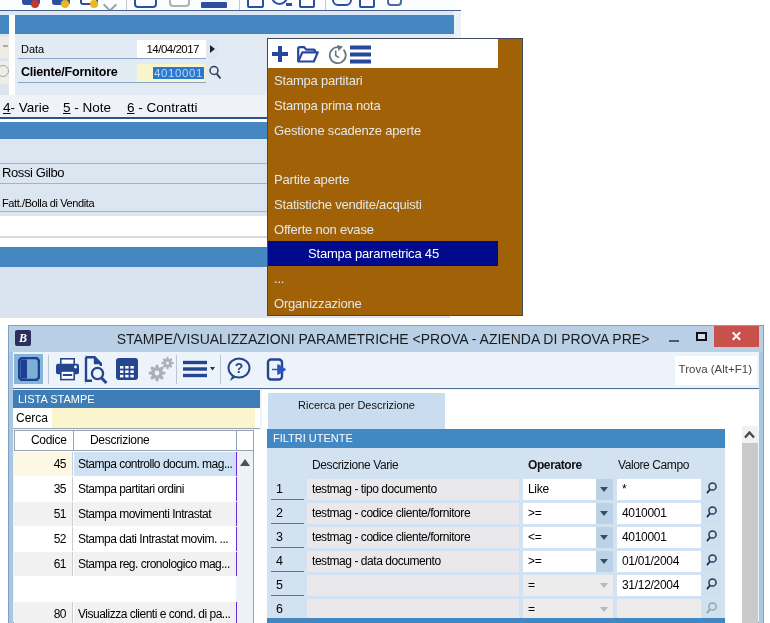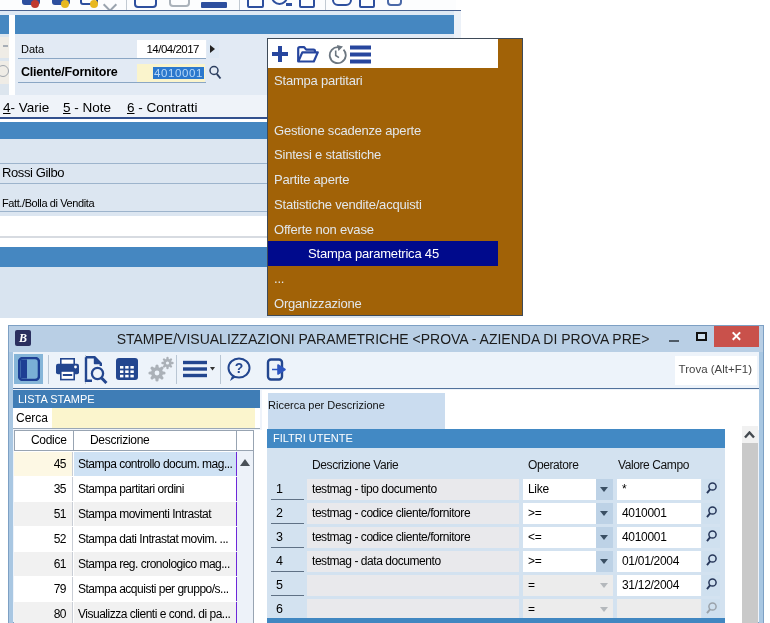--- a/index.html
+++ b/index.html
@@ -30,21 +30,21 @@
 .dlg{left:8px;top:325px;width:756px;height:298px;background:#eef3fa;border:1px solid #7da0c4;box-sizing:border-box;}
 .titlebar{position:absolute;left:0;top:0;width:754px;height:26px;background:#b9cfe5;}
 .titletext{position:absolute;left:-3px;top:5px;width:754px;text-align:center;font-size:14px;color:#1c1c1c;white-space:nowrap;}
 .toolbar{position:absolute;left:0;top:26px;width:754px;height:37px;background:#edf3fa;border-bottom:1px solid #51719b;box-sizing:border-box;}
 .sep{position:absolute;top:3px;width:1px;height:29px;background:#b9c6d4;}
 .lista-bar{left:3px;top:64px;width:248px;height:18px;background:#3f7db6;color:#fff;font-size:11px;line-height:18px;padding-left:6px;box-sizing:border-box;}
 .cerca{left:3px;top:82px;width:248px;height:21px;background:#fff;border-bottom:1px solid #9aa7b5;box-sizing:border-box;}
 .cerca-y{position:absolute;left:40px;top:0;width:203px;height:20px;background:#fbf5cd;}
 .ltab{left:5px;top:104px;width:239px;height:194px;background:#fff;}
 .rtop{left:253px;top:64px;width:499px;height:40px;background:#ffffff;}
-.rbtn{left:259px;top:67px;width:177px;height:38px;background:#cadcef;font-size:11px;color:#111;text-align:left;line-height:25px;}
+.rbtn{left:259px;top:67px;width:177px;height:38px;background:#cadcef;font-size:11px;color:#111;text-align:center;line-height:25px;}
 .filtri-bar{left:258px;top:103px;width:458px;height:19px;background:#4289c4;color:#fff;font-size:11px;line-height:19px;padding-left:6px;box-sizing:border-box;}
 .rpanel{left:258px;top:122px;width:458px;height:170px;background:#d3e2f0;}
 .rfoot{left:258px;top:292px;width:458px;height:6px;background:#4187c1;}
 .rscroll{left:733px;top:100px;width:16px;height:198px;background:#c9c9c9;}
 
 .lth{position:absolute;top:0;height:21px;background:#fff;border:1px solid #98a4b2;box-sizing:border-box;font-size:12px;letter-spacing:-0.3px;color:#000;line-height:19px;padding-left:16px;}
 .lrow{position:absolute;left:0;width:222px;height:25px;font-size:12px;letter-spacing:-0.5px;color:#000;}
 .lc{position:absolute;left:0;top:0;width:59px;height:24px;text-align:right;padding-right:6px;box-sizing:border-box;line-height:24px;border-right:1px solid #c9ced6;}
 .ld{position:absolute;left:60px;top:0;width:163px;height:24px;padding-left:4px;box-sizing:border-box;line-height:24px;white-space:nowrap;overflow:hidden;border-right:1px solid #6d28d9;}
 
@@ -148,22 +148,22 @@
           <path d="M9.7 5.5 L9.7 10.5 L13 12.7" fill="none" stroke="#6b7680" stroke-width="1.6"></path>
         </g>
         <g stroke="#27469e" stroke-width="4">
           <line x1="78" y1="2.5" x2="99" y2="2.5"></line>
             <line x1="78" y1="9.5" x2="99" y2="9.5"></line>
             <line x1="78" y1="16.5" x2="99" y2="16.5"></line>
         </g>
       </svg>
     </div>
     <div class="mi" style="top:29px;">Stampa partitari</div>
+    <div class="mi" style="top:54px;">Stampa prima nota</div>
     <div class="mi" style="top:79px;">Gestione scadenze aperte</div>
-    <div class="mi" style="top:103px;">Sintesi e statistiche</div>
     <div class="mi" style="top:128px;">Partite aperte</div>
     <div class="mi" style="top:153px;">Statistiche vendite/acquisti</div>
     <div class="mi" style="top:178px;">Offerte non evase</div>
     <div class="mi sel" style="top:202px;">Stampa parametrica 45</div>
     <div class="mi" style="top:227px;">...</div>
     <div class="mi" style="top:252px;">Organizzazione</div>
   </div>
 
   <div class="abs dlg">
     <div class="titlebar">
@@ -278,41 +278,37 @@
           <span class="ld" style="background:#f1f1f1;">Stampa movimenti Intrastat</span>
         </div>
       <div class="lrow" style="top:97px;">
           <span class="lc">52</span>
           <span class="ld">Stampa dati Intrastat movim. ...</span>
         </div>
       <div class="lrow" style="top:122px;">
           <span class="lc" style="background:#f1f1f1;">61</span>
           <span class="ld" style="background:#f1f1f1;">Stampa reg. cronologico mag...</span>
         </div>
-      <div class="lrow" style="top:147px;">
-          <span class="lc">79</span>
-          <span class="ld">Stampa acquisti per gruppo/s...</span>
-        </div>
       <div class="lrow" style="top:172px;">
           <span class="lc" style="background:#f1f1f1;">80</span>
           <span class="ld" style="background:#f1f1f1;">Visualizza clienti e cond. di pa...</span>
         </div>
       <div class="abs" style="left:224px;top:25px;width:14px;height:15px;">
         <span style="display:block;width:0;height:0;border-left:5px solid transparent;border-right:5px solid transparent;border-bottom:7px solid #4a5158;margin:4px auto;"></span>
       </div>
     </div>
 
     <div class="abs rtop"></div>
     <div class="abs" style="left:716px;top:104px;width:17px;height:194px;background:#fff;"></div>
     <div class="abs" style="left:245px;top:104px;width:13px;height:194px;background:#fff;"></div>
     <div class="abs rbtn">Ricerca per Descrizione</div>
     <div class="abs filtri-bar">FILTRI UTENTE</div>
     <div class="abs rpanel" id="rpanel">
       <div class="hdrlab" style="left:45px;top:10px;">Descrizione Varie</div>
-      <div class="hdrlab" style="left:261px;top:10px;">Operatore</div>
+      <div class="hdrlab" style="left:261px;top:10px;font-weight:bold;">Operatore</div>
       <div class="hdrlab" style="left:351px;top:10px;">Valore Campo</div>
     <div class="frow" style="top:30px;">
           <span class="fnum">1</span>
           <span class="fdesc">testmag - tipo documento</span>
           <span class="foper" style="background:#fff">Like</span>
           <span class="farr" style="background:#bdd2e6">
             <span class="arrow-dn" style="border-top-color:#3a4f63"></span>
           </span>
           <span class="fval" style="background:#fff">*</span>
           <span class="fmag"><svg width="18" height="21" viewBox="0 0 18 21">

